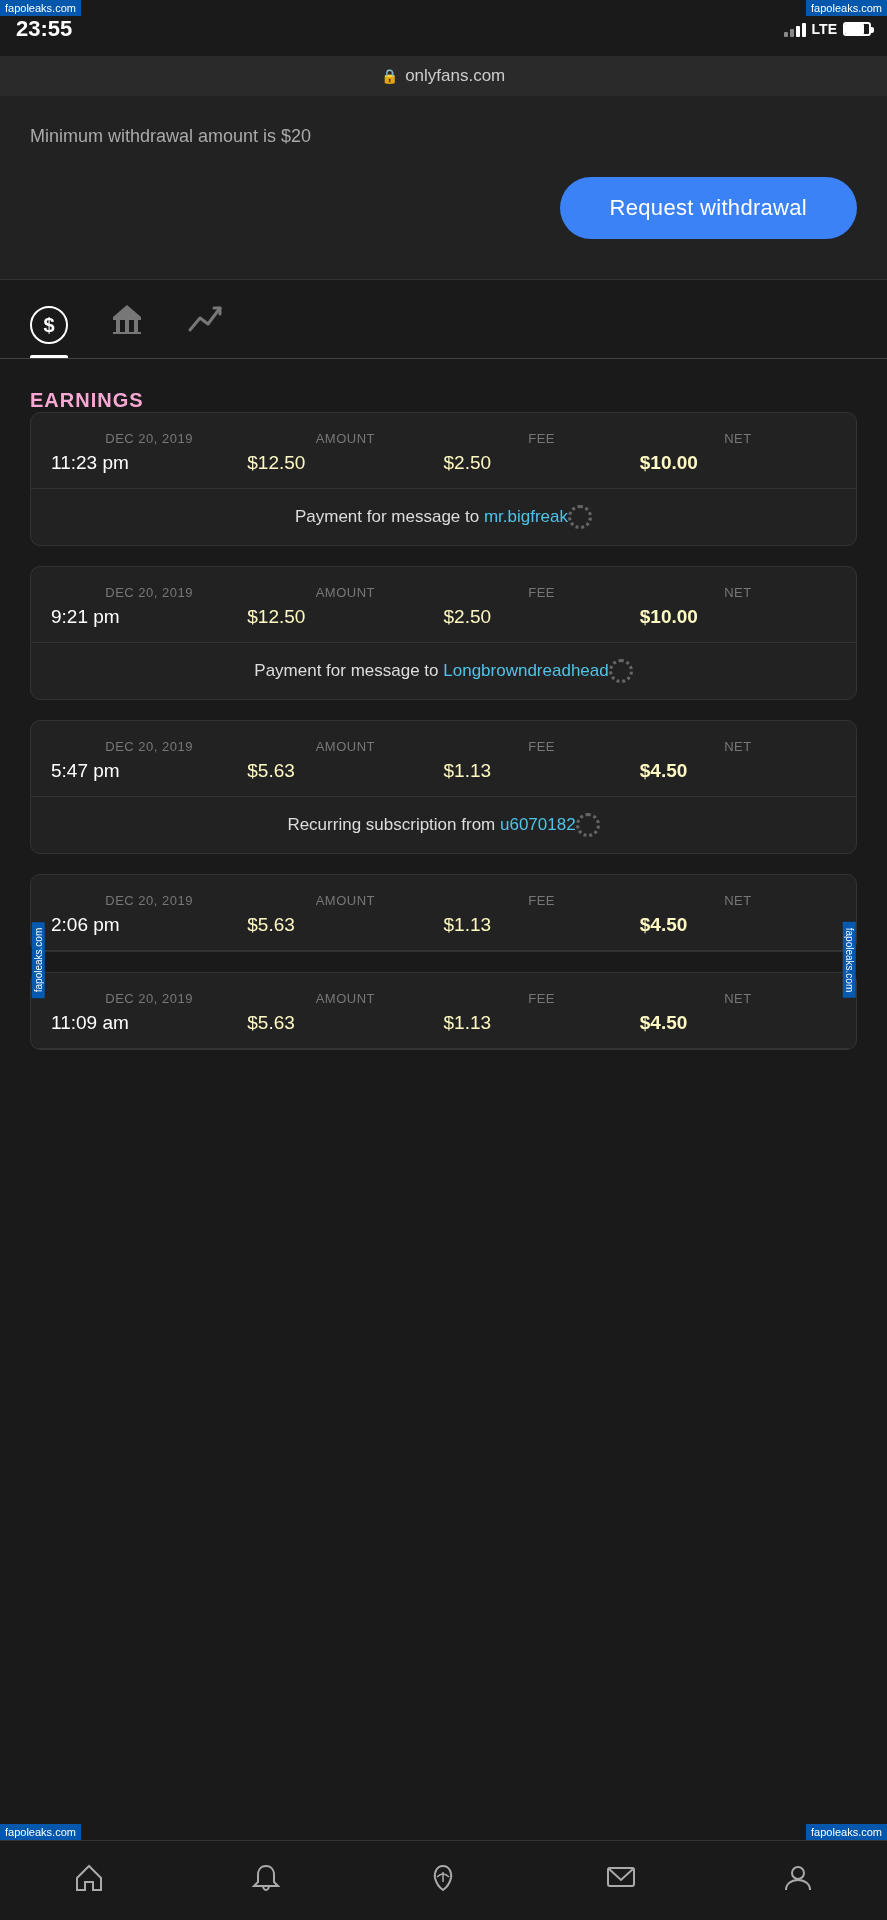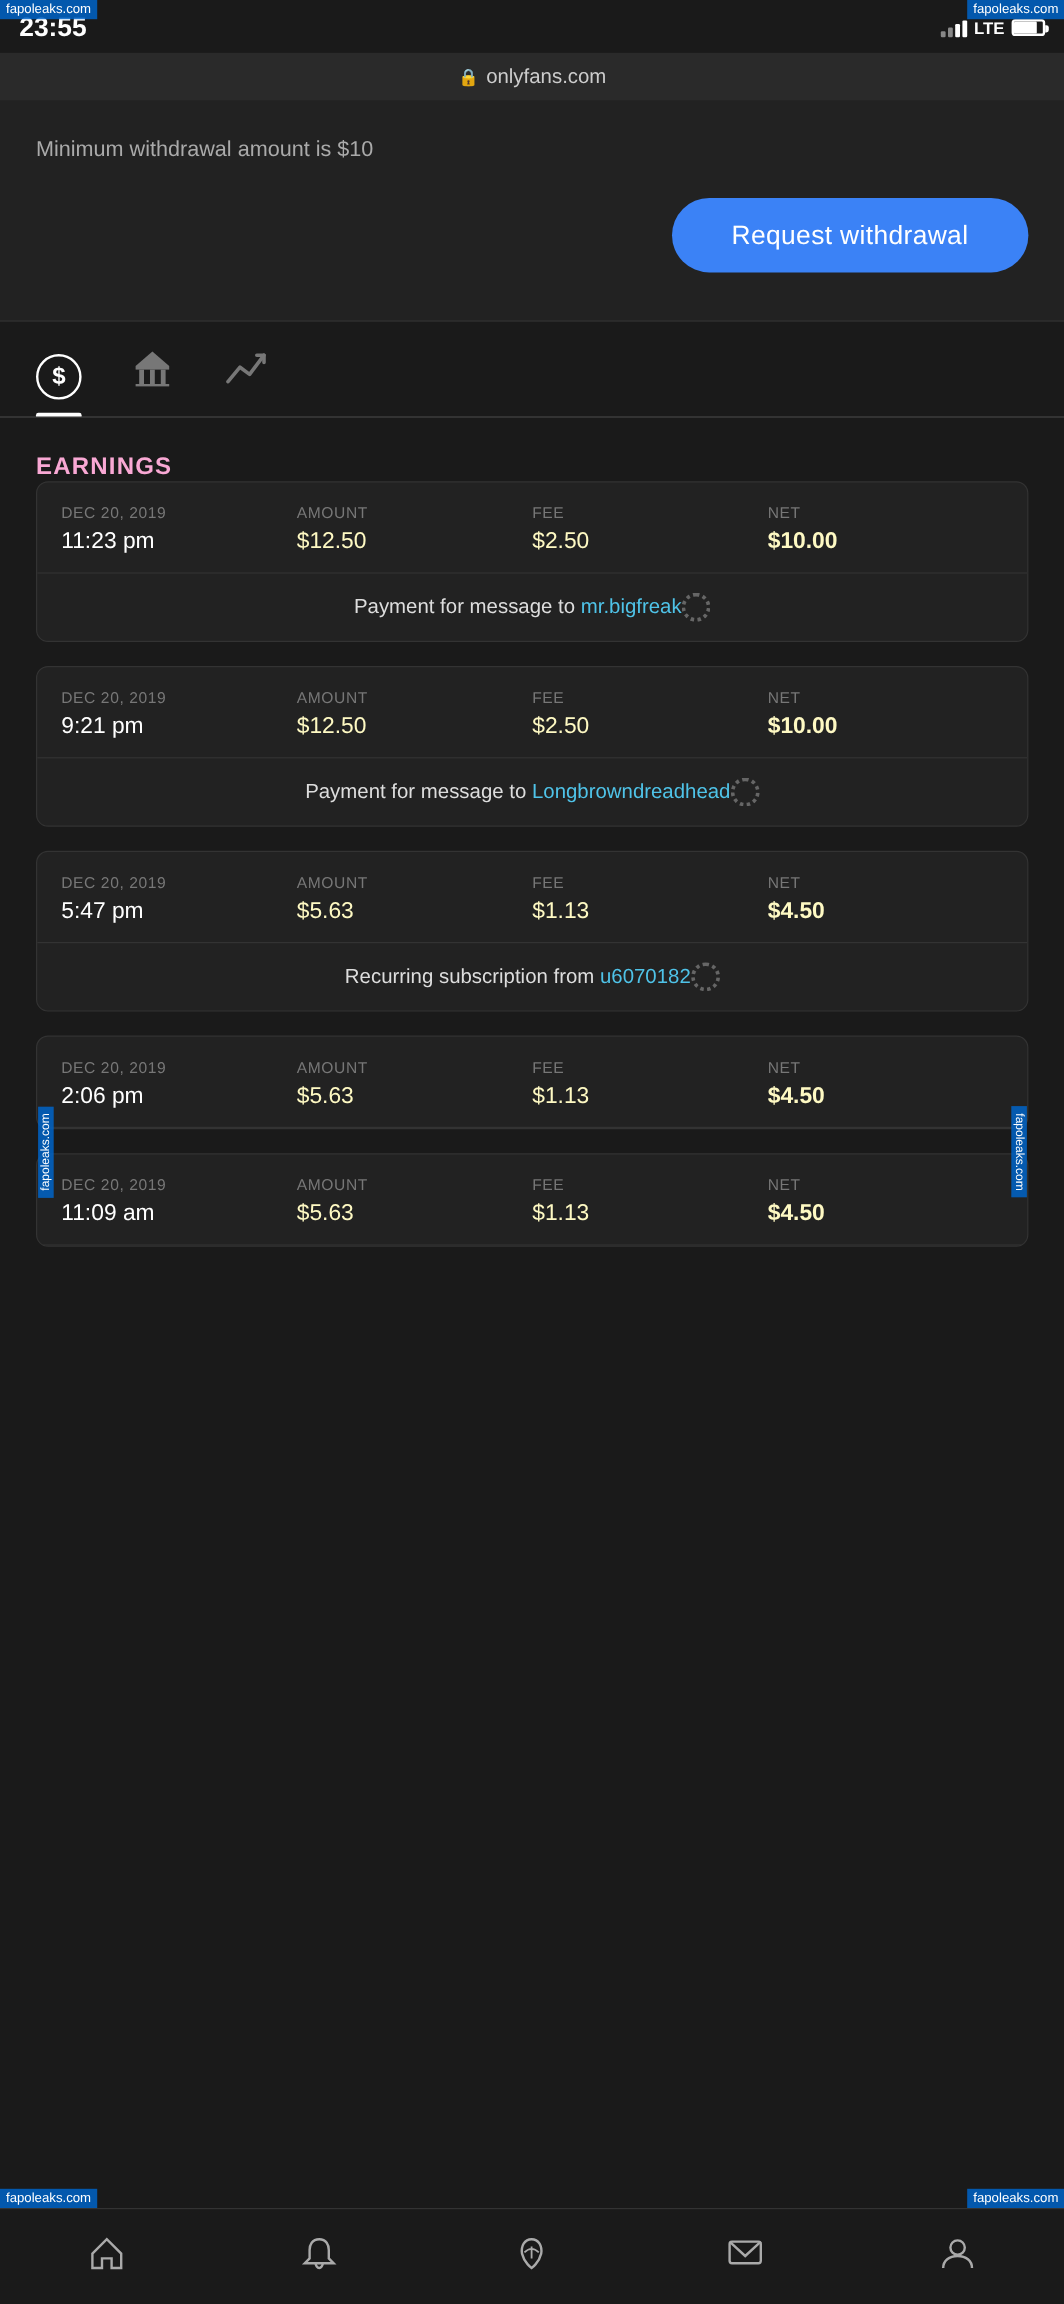--- a/index.html
+++ b/index.html
@@ -15,21 +15,21 @@
       overflow-x: hidden;
     }
 
     
     .status-bar {
       background: #1a1a1a;
       display: flex;
       justify-content: space-between;
       align-items: center;
       padding: 8px 16px 6px 16px;
-      height: 44px;
+      height: 56px;
     }
     .status-time {
       font-size: 22px;
       font-weight: bold;
       color: #fff;
     }
     .status-icons {
       display: flex;
       align-items: center;
       gap: 6px;
@@ -268,20 +268,21 @@
     .earning-col {
       display: flex;
       flex-direction: column;
       gap: 6px;
     }
     .earning-col-label {
       color: #777;
       font-size: 13px;
       letter-spacing: 0.5px;
       text-transform: uppercase;
+      text-align: center;
     }
     .earning-col-value {
       color: #fef9c3;
       font-size: 19px;
       font-weight: 400;
     }
     .earning-col-value.bold {
       font-weight: bold;
     }
     .earning-col-date {
@@ -369,21 +370,21 @@
       </div>
     </div>
   </div>
 
   <div class="url-bar">
     <span class="lock-icon">🔒</span>
     <span>onlyfans.com</span>
   </div>
 
   <div class="withdrawal-section">
-    <div class="withdrawal-notice">Minimum withdrawal amount is $10</div>
+    <div class="withdrawal-notice">Minimum withdrawal amount is $20</div>
     <div class="withdrawal-btn-wrapper">
       <button class="withdrawal-btn">Request withdrawal</button>
     </div>
   </div>
 
   <div class="tabs-section">
     <div class="tabs-row">
       <div class="tab-item active">
         <span class="tab-icon">
           <div class="dollar-circle">$</div>

